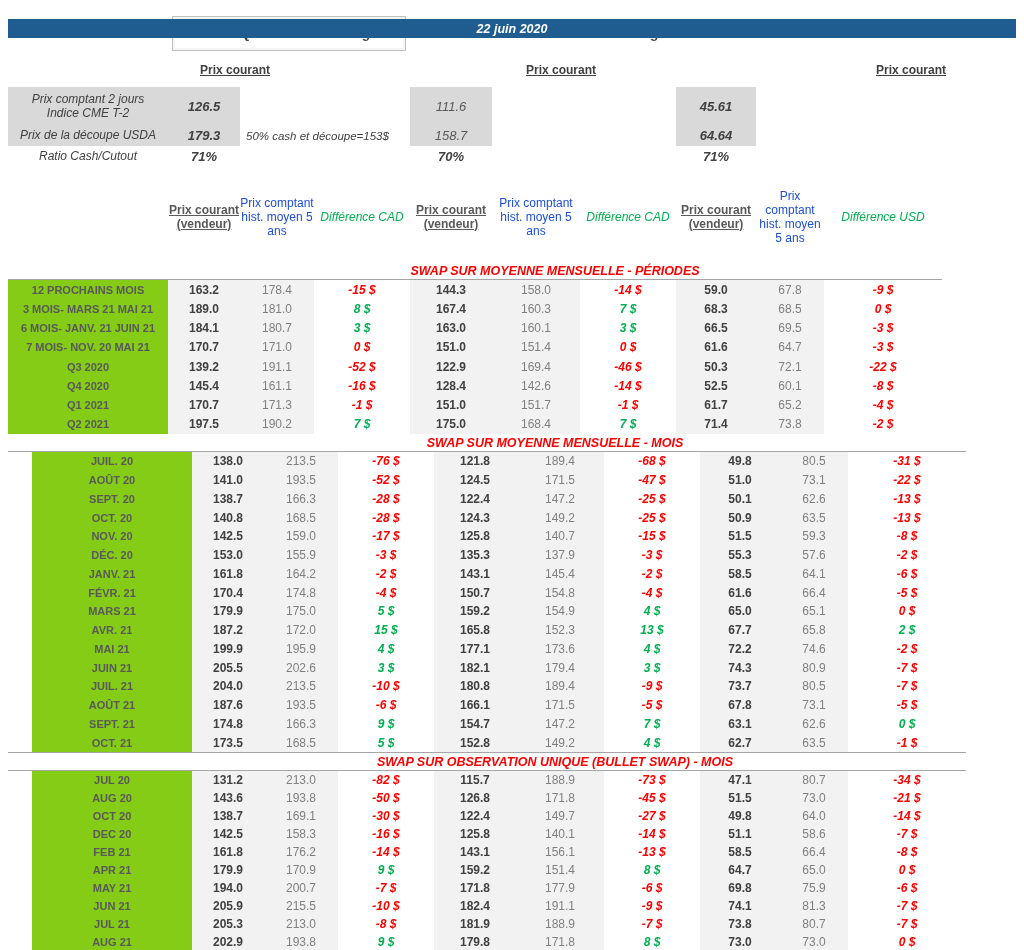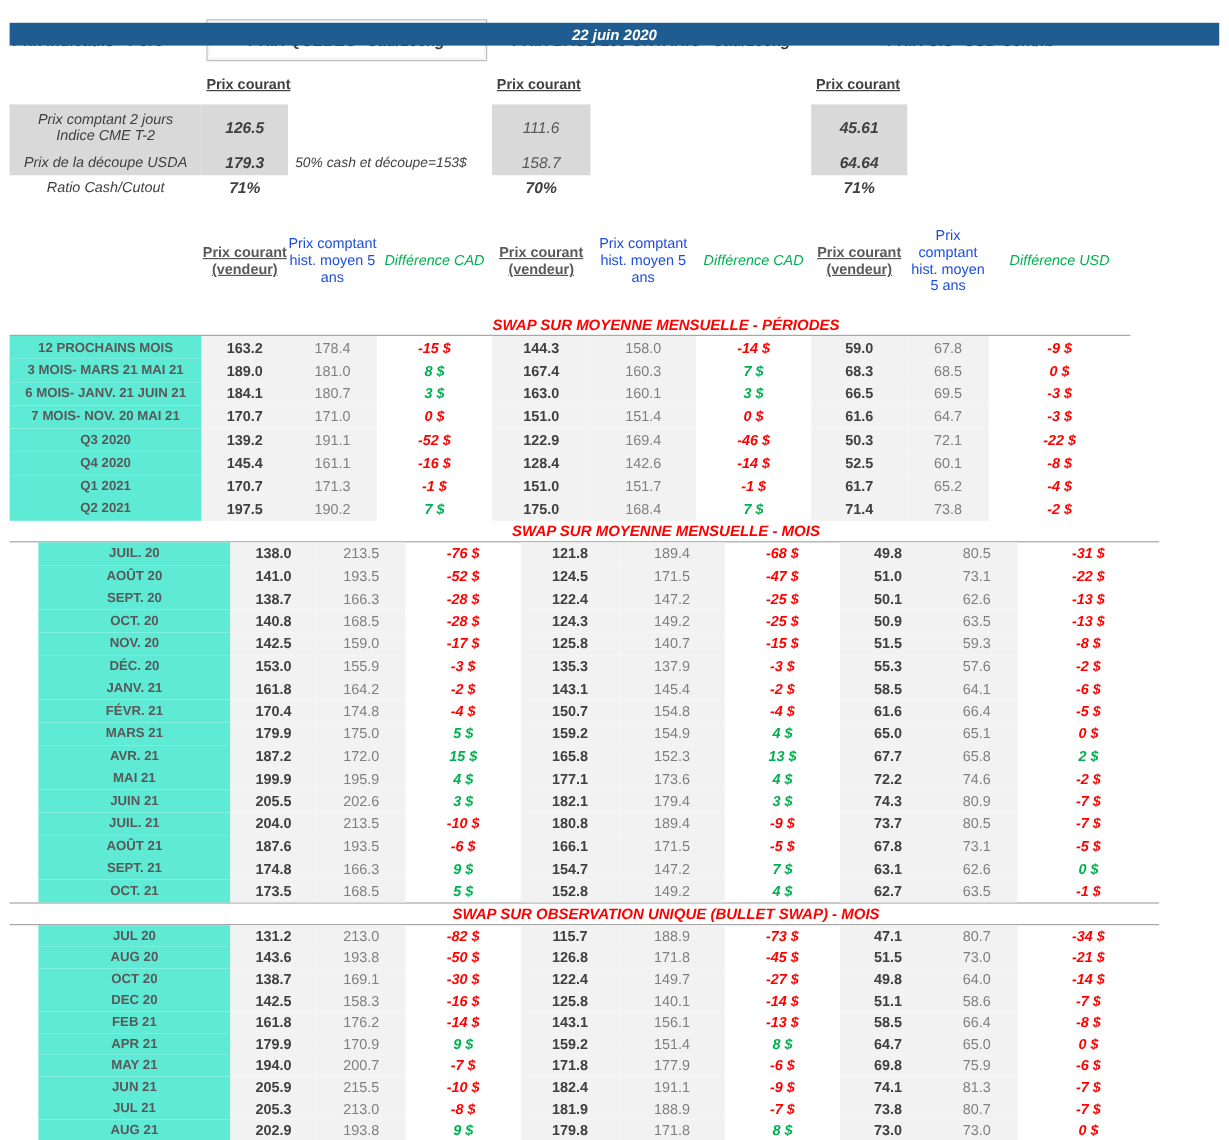--- a/index.html
+++ b/index.html
@@ -17,21 +17,21 @@
         width:934px;margin-left:8px;}
   .span-qc{grid-column:2/5;} .span-on{grid-column:5/8;} .span-us{grid-column:8/11;}
   .col1{grid-column:1/2;}
 
   
   .hdr-row{margin-top:16px;align-items:center;}
   .report-title{font-weight:bold;font-size:13px;color:#404040;padding-left:2px;}
   .ghdr{font-weight:bold;font-style:italic;font-size:13px;color:#404040;text-align:center;}
   .ghdr.boxed{border:1px solid #BFBFBF;box-shadow:0 0 0 2px #F5F5F5 inset;padding:9px 0;margin:0 4px;}
 
-  .pc-row{margin-top:12px;}
+  .pc-row{margin-top:12px;gap:28px;}
   .pc-label{font-weight:bold;font-size:12px;color:#404040;text-decoration:underline;padding-left:4px;}
 
   
   .spot{margin-top:10px;}
   .spot .cell{display:flex;align-items:center;justify-content:center;}
   .s-label{font-weight:normal;font-style:italic;font-size:12px;color:#404040;background:#D9D9D9;
            text-align:center;white-space:pre-line;line-height:1.2;}
   .s-label.plain{background:transparent;font-weight:normal;}
   .s-val{font-weight:bold;font-style:italic;font-size:13px;color:#404040;background:#D9D9D9;}
   .s-val.mid{font-weight:normal;color:#595959;}
@@ -49,21 +49,21 @@
   .ch-diff{color:#00B050;font-style:italic;}
 
   
   .section-title{margin-left:168px;width:774px;text-align:center;
                  color:#FF0000;font-weight:bold;font-style:italic;font-size:12.5px;
                  padding:2px 0 1px 0;}
   .section-block{border-top:1px solid #A6A6A6;}
   .section-block.bb{border-bottom:1px solid #A6A6A6;padding-left:24px;}
   .section-block .cell{display:flex;align-items:center;justify-content:center;}
   .h1 .cell{height:19.25px;} .h2 .cell{height:18.75px;} .h3 .cell{height:18px;}
-  .c-label{background:#5eead4;font-weight:bold;font-size:11px;color:#595959;}
+  .c-label{background:#84cc16;font-weight:bold;font-size:11px;color:#595959;}
   .c-cur{background:#F2F2F2;font-weight:bold;font-size:12px;color:#404040;}
   .c-hist{background:#F2F2F2;font-size:12px;color:#7F7F7F;}
   .c-diff{font-weight:bold;font-style:italic;font-size:12px;}
   .c-diff.neg{color:#FF0000;} .c-diff.pos{color:#00B050;}
 </style>
 </head>
 <body>
 
 <div class="sheet">
 

